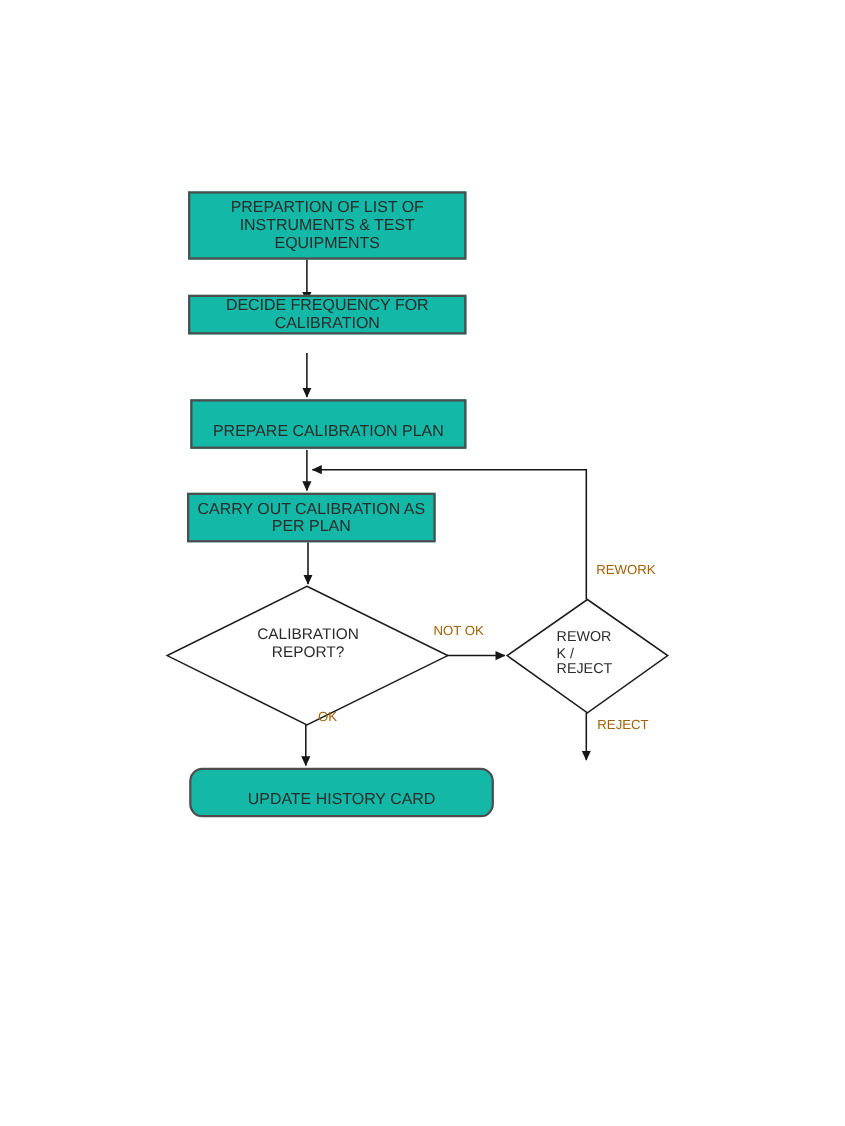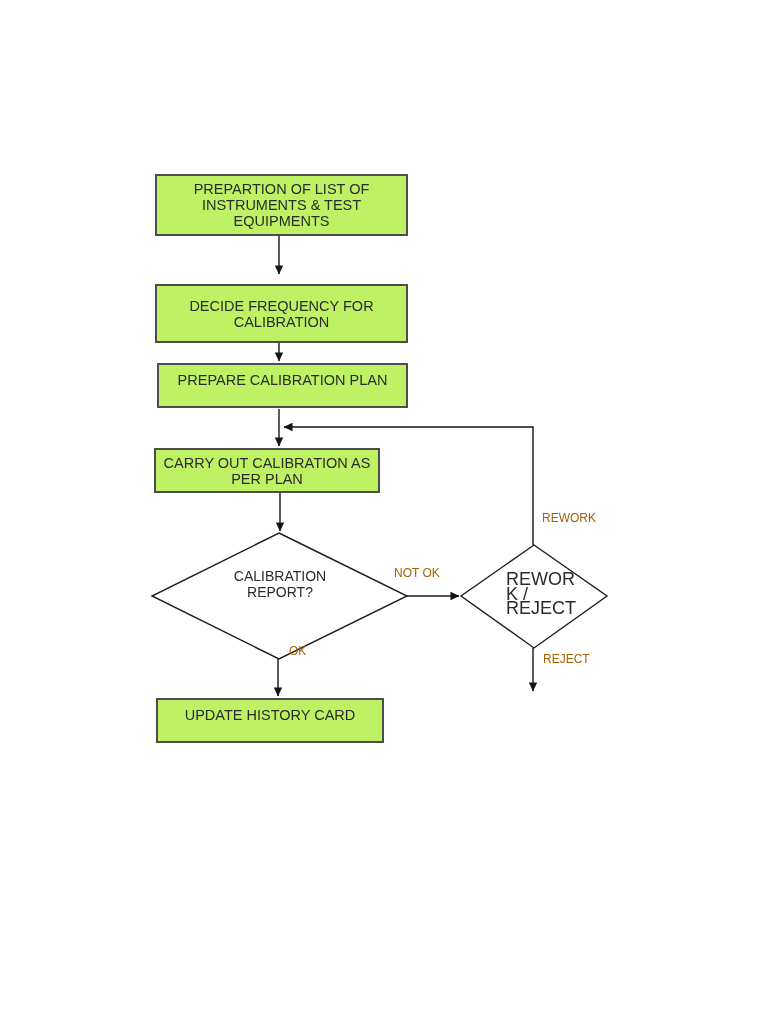--- a/index.html
+++ b/index.html
@@ -8,30 +8,31 @@
     width:768px;height:1024px;
     background:#ffffff;
     overflow:hidden;
     font-family:"Liberation Sans", sans-serif;
     color:#262626;
   }
   #flow-svg{position:absolute;left:0;top:0;width:768px;height:1024px;}
   .node{
     position:absolute;
     box-sizing:border-box;
-    background:#bef264;
+    background:#14b8a6;
     border:2px solid #4d4d4d;
     text-align:center;
     font-size:14.5px;
     line-height:16px;
     white-space:pre-line;
     color:#2b2b2b;
+    margin-left:16px;
   }
   .node.center{display:flex;align-items:center;justify-content:center;}
-  .node.top{padding-top:7px;}
+  .node.top{padding-top:19px;}
   #title-box{
     position:absolute;
     left:106px;top:113px;width:576px;height:24px;
     box-sizing:border-box;
     border:1px solid #6e6e6e;
     background:#ffffff;
     font-size:19px;line-height:22px;
     padding-left:7px;
     color:#161616;
     white-space:nowrap;
@@ -43,21 +44,21 @@
     white-space:pre-line;
     color:#2b2b2b;
   }
   .elabel{
     position:absolute;
     font-size:12px;
     line-height:15px;
     color:#a16207;
     white-space:nowrap;
   }
-  #d2-label{font-size:18px;line-height:14.5px;}
+  #d2-label{font-size:13px;line-height:14.5px;}
 </style>
 </head>
 <body>
 
 <div id="page">
 
   <svg id="flow-svg" viewBox="0 0 768 1024" xmlns="http://www.w3.org/2000/svg">
     <defs>
       <marker id="ah" viewBox="0 0 10 10" refX="9" refY="5" markerWidth="9.5" markerHeight="9.5" markerUnits="userSpaceOnUse" orient="auto">
         <path d="M0,0.6 L9.6,5 L0,9.4 Z" fill="#161616"></path>
@@ -80,29 +81,29 @@
       <polygon points="279,533 407,596 279,659 152,596"></polygon>
       <polygon points="534,545 607,596 534,648 461,596"></polygon>
     </g>
   </svg>
 
 
   <div class="node center" style="left:155px;top:174px;width:253px;height:62px;">PREPARTION OF LIST OF
 INSTRUMENTS &amp; TEST
 EQUIPMENTS</div>
 
-  <div class="node center" style="left:155px;top:284px;width:253px;height:59px;">DECIDE FREQUENCY FOR
+  <div class="node center" style="left:155px;top:268px;width:253px;height:36px;">DECIDE FREQUENCY FOR
 CALIBRATION</div>
 
   <div class="node top" style="left:157px;top:363px;width:251px;height:45px;">PREPARE CALIBRATION PLAN</div>
 
   <div class="node center" style="left:154px;top:448px;width:226px;height:45px;">CARRY OUT CALIBRATION AS
 PER PLAN</div>
 
-  <div class="node top" style="left:156px;top:698px;width:228px;height:45px;">UPDATE HISTORY CARD</div>
+  <div class="node top" style="left:156px;top:698px;width:277px;height:45px;border-radius:12px;">UPDATE HISTORY CARD</div>
 
 
   <div class="dlabel" id="d1-label" style="left:180px;top:568px;width:200px;text-align:center;">CALIBRATION
 REPORT?</div>
 
   <div class="dlabel" id="d2-label" style="left:506px;top:572px;width:90px;text-align:left;">REWOR
 K /
 REJECT</div>
 
   <div class="elabel" style="left:394px;top:566px;">NOT OK</div>

